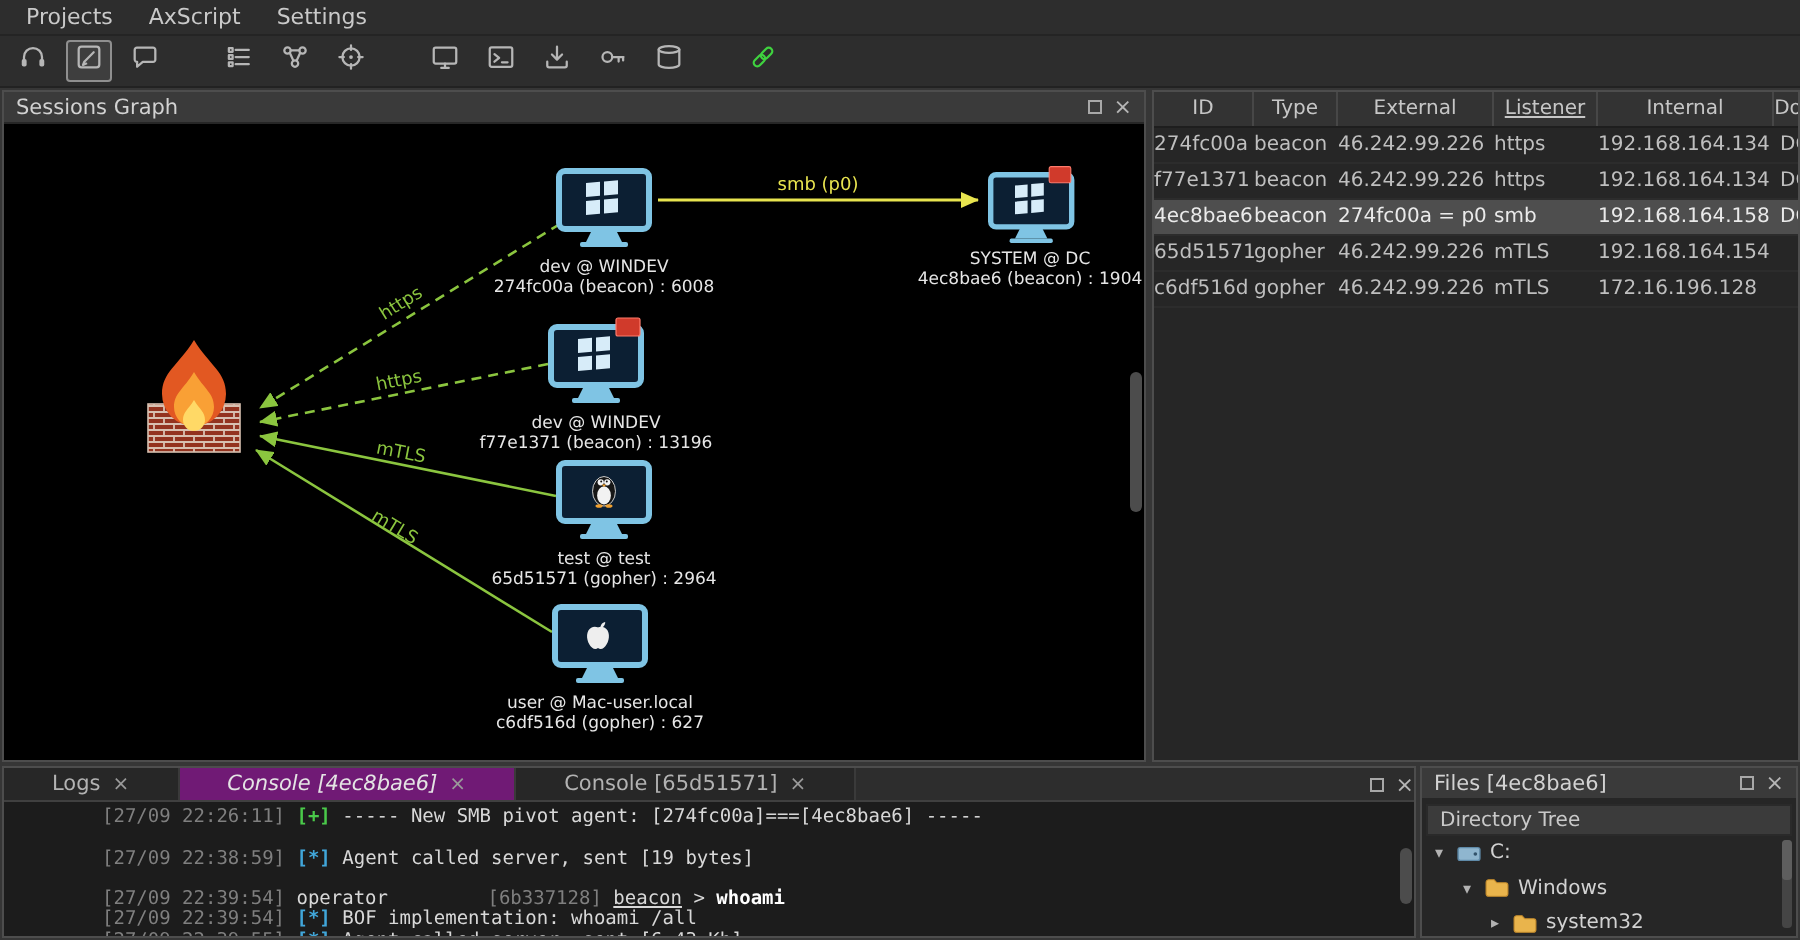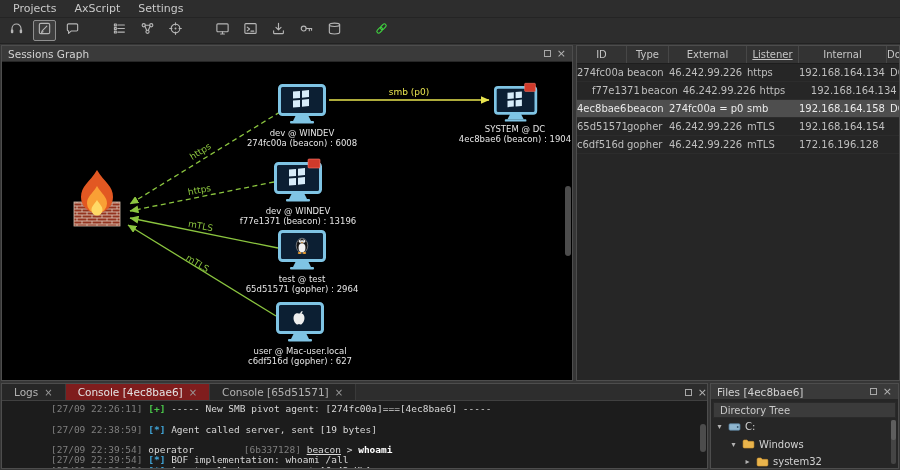--- a/index.html
+++ b/index.html
@@ -47,23 +47,23 @@
         border-bottom:1px solid #2c2c2c; }
   .tr.selected { background:#4e4e4e; color:#eaeaea; }
   .td { overflow:hidden; white-space:nowrap; }
   .td.last { text-align:left; padding-left:3px; }
 
   
   .console-dock { position:absolute; top:383px; left:1px; width:707px; height:86px;
                   background:#1c1c1c; border:1px solid #4d4d4d; }
   .tabbar { height:17px; background:#2d2d2d; border-bottom:1px solid #404040;
             display:flex; align-items:stretch; }
-  .tab { display:flex; align-items:center; gap:6px; padding:0 12px; font-size:10.5px;
+  .tab { display:flex; align-items:center; gap:6px; padding:0 24px; font-size:10.5px;
          color:#b2b2b2; background:#272727; border-right:1px solid #3a3a3a; }
-  .tab.active { background:#7f1d1d; color:#e4e4e4; }
+  .tab.active { background:#701a75; color:#e4e4e4;font-style:italic; }
   .tab-close { font-size:10px; color:#9a9a9a; }
   .console-body { height:67px; padding:3px 5px 0 5px; font-family:"DejaVu Sans Mono","Liberation Mono",monospace;
                   font-size:9.5px; line-height:10.3px; white-space:pre; overflow:hidden; color:#cfcfcf; }
   .seg-ts   { color:#7f7f7f;margin-left:44px; }
   .seg-ok   { color:#4ac94a; font-weight:bold; }
   .seg-info { color:#41a6d9; font-weight:bold; }
   .seg-msg  { color:#d8d8d8; }
   .seg-link { color:#d8d8d8; text-decoration:underline; }
   .seg-cmd  { color:#ffffff; font-weight:bold; }
   .cscroll { position:absolute; right:1px; top:40px; width:6px; height:28px; background:#4c4c4c; border-radius:3px; }
@@ -326,21 +326,21 @@
     <div>
         <div class="tr">
           <div class="td" style="width: 50px;">274fc00a</div>
           <div class="td" style="width: 42px;">beacon</div>
           <div class="td" style="width: 78px;">46.242.99.226</div>
           <div class="td" style="width: 52px;">https</div>
           <div class="td" style="width: 88px;">192.168.164.134</div>
           <div class="td last" style="width: 40px;">DO</div>
         </div>
         <div class="tr">
-          <div class="td" style="width: 50px; margin-left: 15px;">f77e1371</div>
+          <div class="td" style="width: 50px;">f77e1371</div>
           <div class="td" style="width: 42px;">beacon</div>
           <div class="td" style="width: 78px;">46.242.99.226</div>
           <div class="td" style="width: 52px;">https</div>
           <div class="td" style="width: 88px;">192.168.164.134</div>
           <div class="td last" style="width: 40px;">DO</div>
         </div>
         <div class="tr selected">
           <div class="td" style="width: 50px;">4ec8bae6</div>
           <div class="td" style="width: 42px;">beacon</div>
           <div class="td" style="width: 78px;">274fc00a = p0</div>

